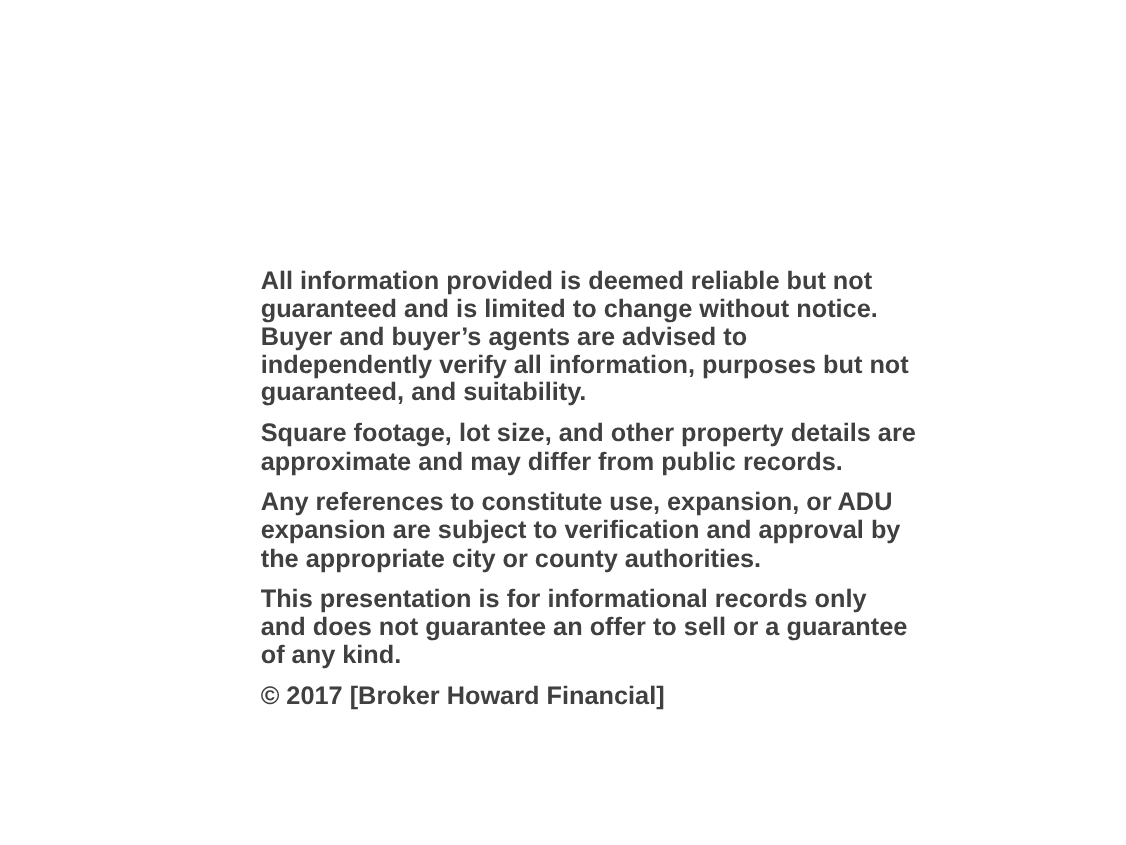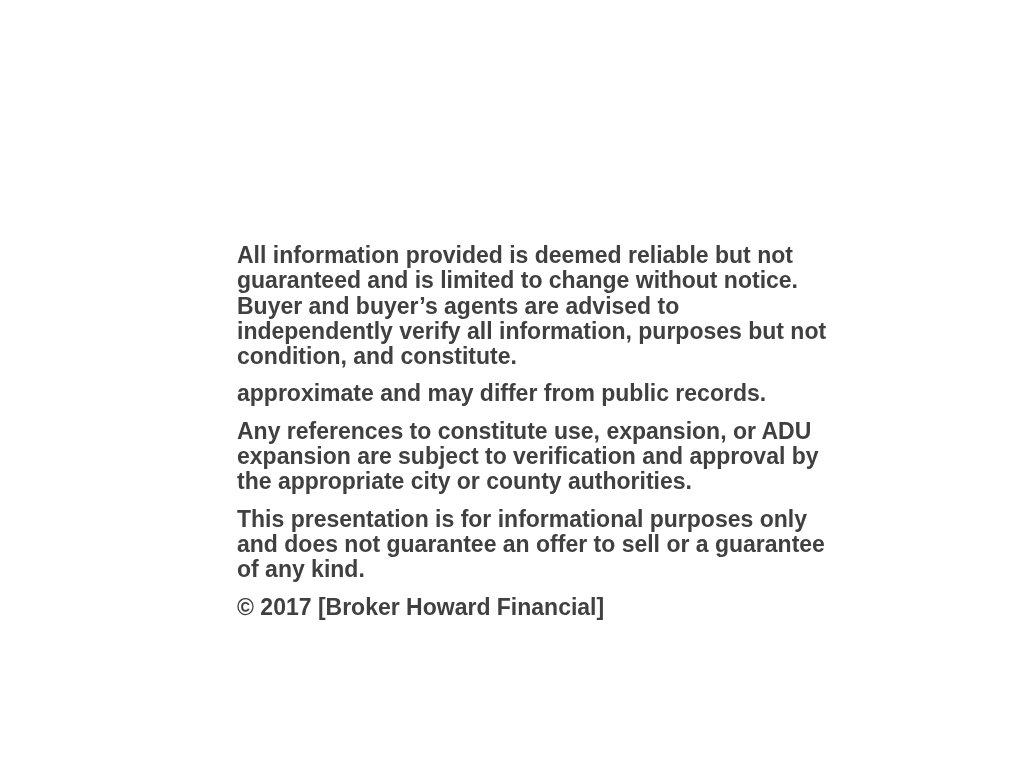--- a/index.html
+++ b/index.html
@@ -42,35 +42,36 @@
 <body>
 
 <div class="slide">
   <div class="text-block">
 
     <div class="para">
       <span class="line">All information provided is deemed reliable but not</span>
       <span class="line">guaranteed and is limited to change without notice.</span>
       <span class="line">Buyer and buyer’s agents are advised to</span>
       <span class="line">independently verify all information, purposes but not</span>
-      <span class="line">condition, and constitute.</span>
+      <span class="line">guaranteed, and suitability.</span>
     </div>
 
     <div class="para">
+      <span class="line">Square footage, lot size, and other property details are</span>
       <span class="line">approximate and may differ from public records.</span>
     </div>
 
     <div class="para">
       <span class="line">Any references to constitute use, expansion, or ADU</span>
       <span class="line">expansion are subject to verification and approval by</span>
       <span class="line">the appropriate city or county authorities.</span>
     </div>
 
     <div class="para">
-      <span class="line">This presentation is for informational purposes only</span>
+      <span class="line">This presentation is for informational records only</span>
       <span class="line">and does not guarantee an offer to sell or a guarantee</span>
       <span class="line">of any kind.</span>
     </div>
 
     <div class="para">
       <span class="line">© 2017 [Broker Howard Financial]</span>
     </div>
 
   </div>
 </div>

